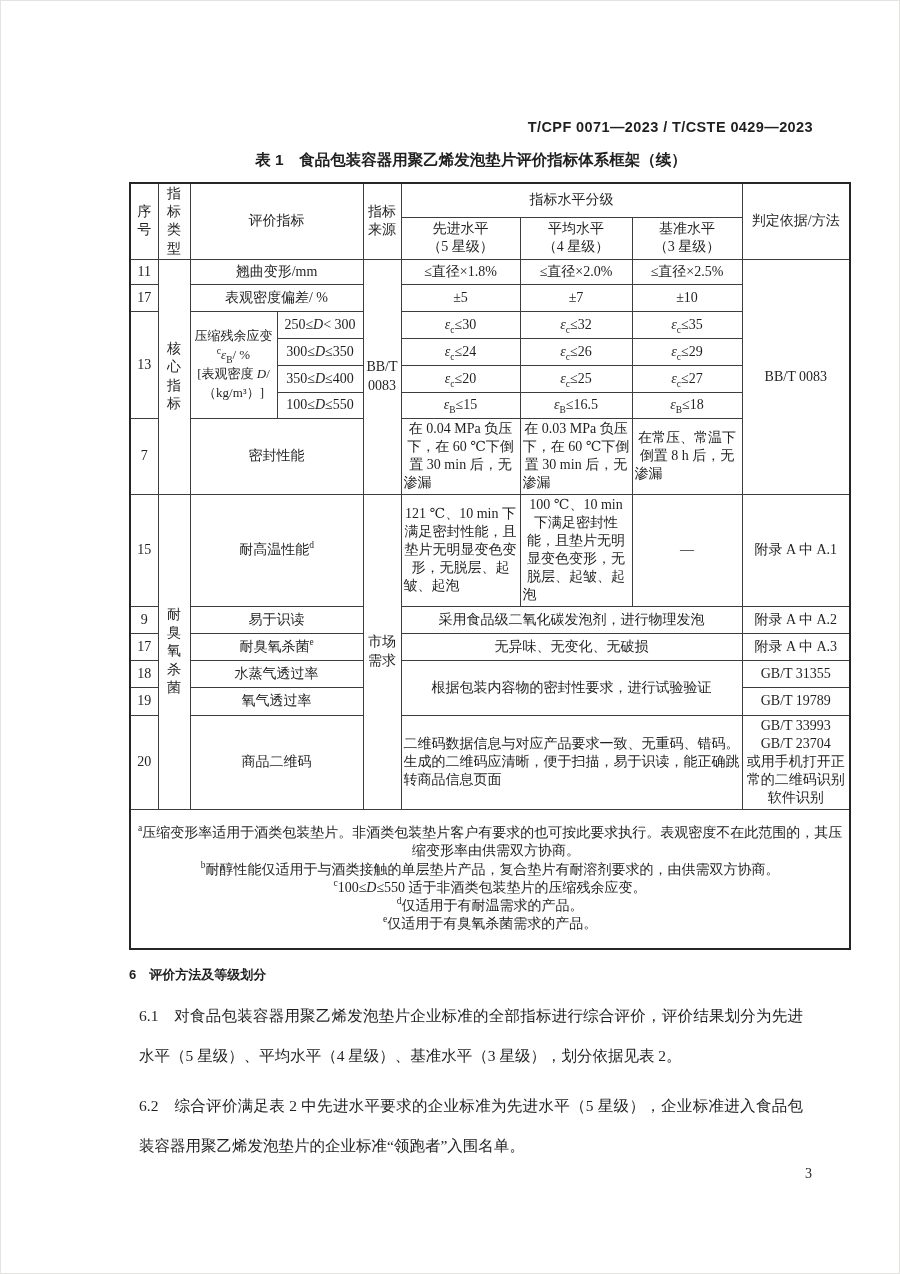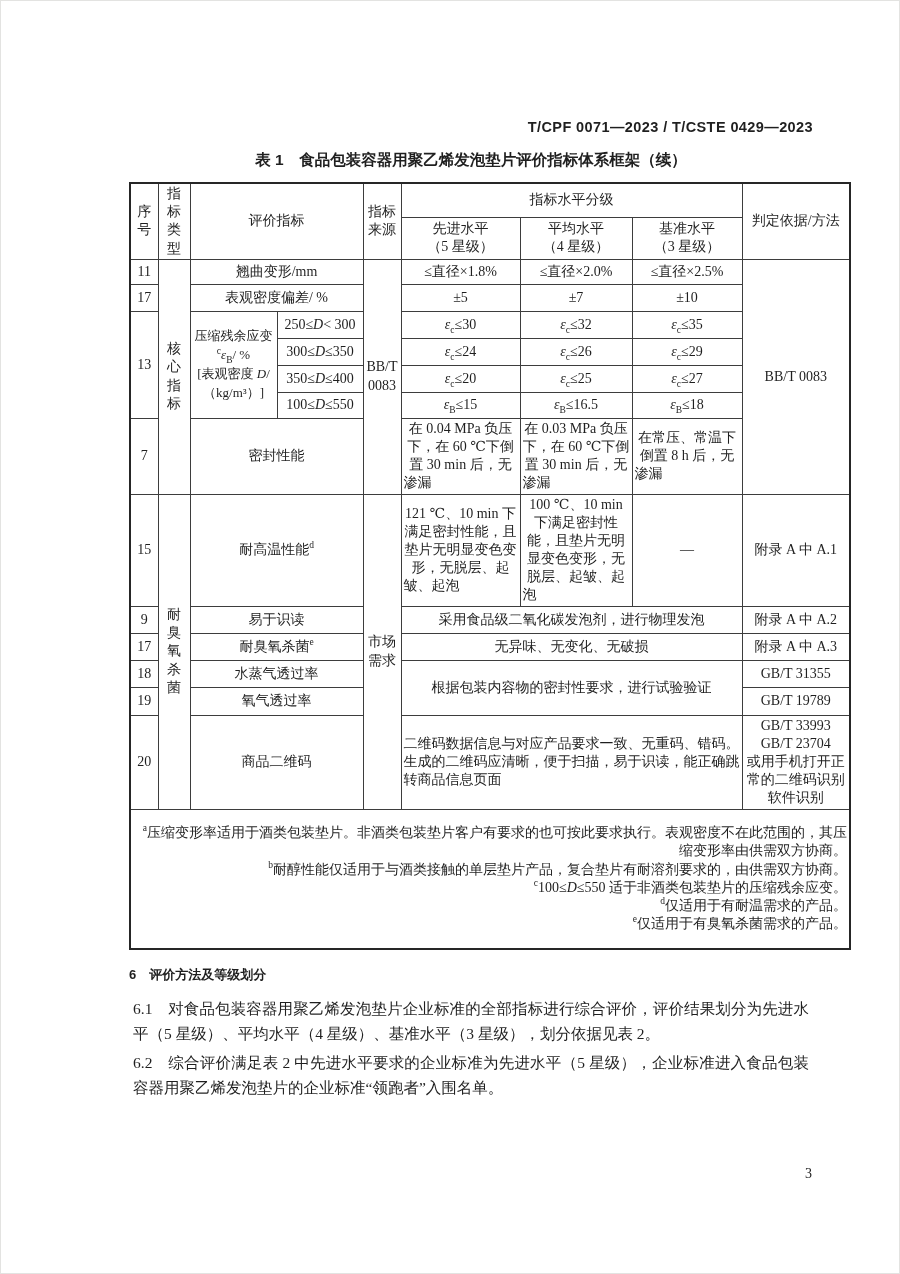--- a/index.html
+++ b/index.html
@@ -44,32 +44,32 @@
   td.lt{text-align:justify;text-align-last:left;font-size:13.5px;line-height:20px;padding:2px 5px;}
   td.lt15{text-align:justify;text-align-last:left;font-size:13.5px;line-height:19px;padding:2px 5px;}
   td.base14{font-size:13px;line-height:20px;padding:2px 3px;text-align:justify;text-align-last:left;}
   td.basis20{font-size:13px;line-height:17px;padding:2px 3px;}
   td.qr{text-align:justify;text-align-last:left;font-size:13.5px;line-height:22px;padding:2px 8px;font-family:Liberation Serif, serif;}
   td.fn{
     text-align:left;vertical-align:top;
     padding:7px 12px 8px 20px;
     font-size:13.5px;line-height:27px;
   }
-  .fnote{padding-left:12px;text-indent:-12px;text-align:right;}
+  .fnote{padding-left:12px;text-indent:-12px;}
   sup{font-size:9.5px;vertical-align:super;line-height:0;}
   sub{font-size:9.5px;vertical-align:sub;line-height:0;}
   .section{margin-top:15px;}
   .section h2{
     margin:0 0 11px 0;height:20px;line-height:20px;
     font-family:"Liberation Sans","DejaVu Sans",sans-serif;
     font-size:13px;font-weight:bold;
   }
   .section p{
-    margin:4px;
-    font-size:15.5px;line-height:25px;
+    margin:10px;
+    font-size:15.5px;line-height:40px;
     text-align:justify;text-align-last:left;
   }
   .page-number{
     position:absolute;right:88px;top:1166px;
     font-size:14px;
   }
 </style>
 </head>
 <body>
 

